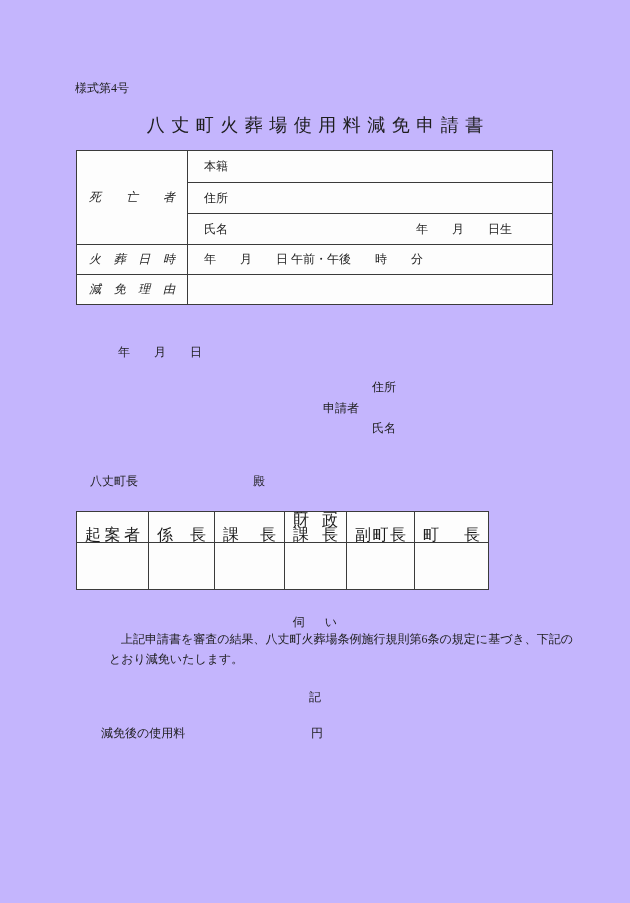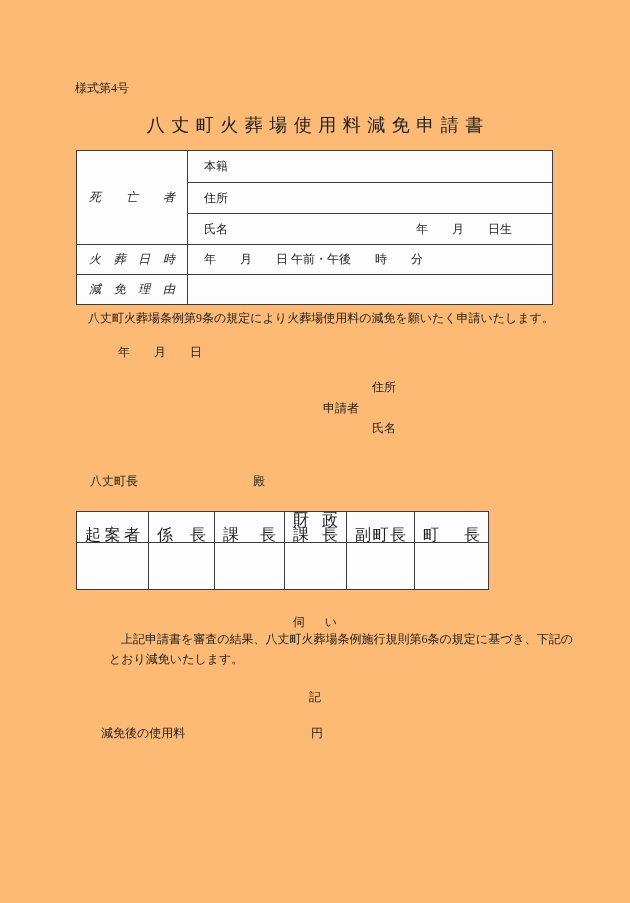--- a/index.html
+++ b/index.html
@@ -1,19 +1,19 @@
 <!DOCTYPE html>
 <html lang="ja"><head>
 <meta charset="utf-8">
 <style>
   html,body { margin:0; padding:0; background:#ffffff; }
   .page {
     position:relative;
     width:630px; height:903px;
-    background:#fdba74;
+    background:#c4b5fd;
     color:#1d1d1d;
     font-family:"Liberation Serif","DejaVu Serif",serif;
     font-size:12px;
     overflow:hidden;
   }
   .abs { position:absolute; }
 
   .form-no { left:75px; top:80px; }
   .doc-title {
     left:0; top:113px; width:100%;
@@ -121,21 +121,20 @@
     </div>
     <div class="cell bl bt cell-cremation-value">
       <span>年　　月　　日 午前・午後　　時　　分</span>
     </div>
     <div class="cell lbl bt">
       <span class="jl">減免理由</span>
     </div>
     <div class="cell bl bt"></div>
   </div>
 
-  <div class="abs statement">八丈町火葬場条例第9条の規定により火葬場使用料の減免を願いたく申請いたします。</div>
 
   <div class="abs date-line">年　　月　　日</div>
 
   <div class="abs applicant-address">住所</div>
   <div class="abs applicant-label">申請者</div>
   <div class="abs applicant-name">氏名</div>
 
   <div class="abs addressee-title">八丈町長</div>
   <div class="abs addressee-honorific">殿</div>
 

